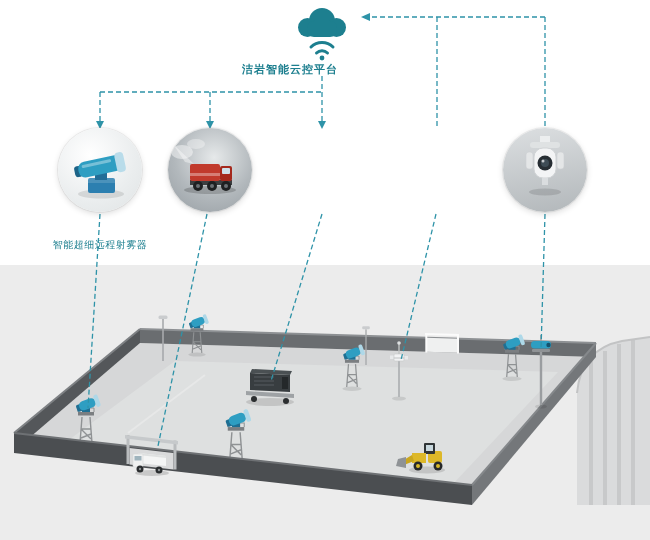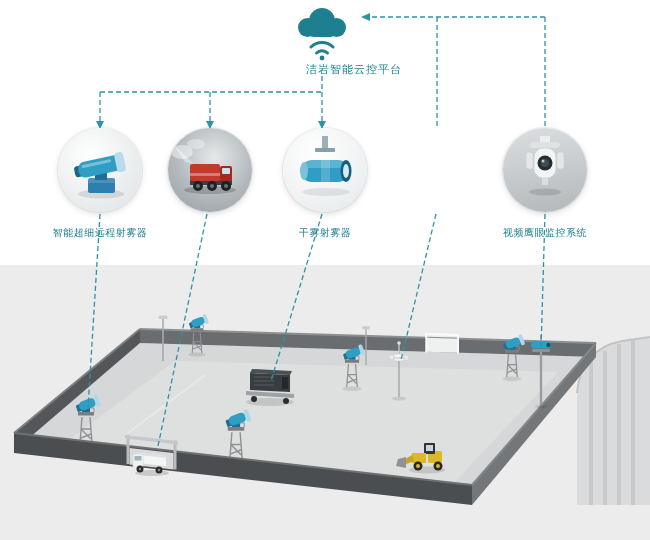--- a/index.html
+++ b/index.html
@@ -7,38 +7,38 @@
   body {
     font-family:"Liberation Sans","DejaVu Sans",sans-serif;
     background:#ffffff; position:relative; overflow:hidden;
   }
   .page { position:relative; width:650px; height:540px; background:#ffffff; overflow:hidden; }
 
   .cloud-wrap { position:absolute; left:285px; top:6px; width:74px; height:58px; z-index:6; }
   .cloud-wrap svg { display:block; width:74px; height:58px; }
 
   .platform-label {
-    position:absolute; left:242px; top:62px; width:160px; text-align:right;
-    font-size:11px; letter-spacing:1px; color:var(--accent,#1d7f8f); z-index:6; font-weight:400;
+    position:absolute; left:242px; top:62px; width:160px; text-align:left;
+    font-size:11px; letter-spacing:1px; color:var(--accent,#1d7f8f); z-index:6; font-weight:700;
   }
 
   .device { position:absolute; top:128px; width:110px; z-index:6; }
   .d1 { left:45px; } .d2 { left:155px; } .d3 { left:270px; } .d4 { left:382px; } .d5 { left:490px; }
   .device-circle {
     width:84px; height:84px; border-radius:50%; margin:0 auto; overflow:hidden; position:relative;
     box-shadow:0 0 0 1px rgba(0,0,0,0.06), 0 2px 6px rgba(0,0,0,0.14);
   }
   .device-circle svg { display:block; width:84px; height:84px; }
   .bg-cannon  { background:radial-gradient(circle at 38% 32%, #ffffff, #eaedee 60%, #dfe3e4); }
   .bg-truck   { background:radial-gradient(circle at 55% 35%, #e6e9ea, #b2b8bc 55%, #959ca1); }
   .bg-sprayer { background:radial-gradient(circle at 40% 30%, #ffffff, #eef1f2 65%, #e2e6e7); }
   .bg-air     { background:linear-gradient(170deg, #f5f7f7, #dde1e2); }
   .bg-cam     { background:linear-gradient(170deg, #dcdfe1, #b2b7ba); }
   .device-label {
-    margin-top:14px; text-align:center; font-size:10px; letter-spacing:0.5px;
+    margin-top:26px; text-align:center; font-size:10px; letter-spacing:0.5px;
     color:var(--accent,#1d7f8f); white-space:nowrap;
   }
 
   .connectors { position:absolute; inset:0; width:650px; height:540px; z-index:5; pointer-events:none; }
   .connector { fill:none; stroke:var(--line,#2e93a8); stroke-width:1.3; stroke-dasharray:5 3; }
   .arrowhead { fill:var(--line,#2e93a8); }
 
   .scene { position:absolute; left:0; top:265px; width:650px; height:275px; z-index:1; }
   .scene svg { display:block; width:650px; height:275px; }
 
@@ -128,54 +128,37 @@
         <circle cx="30" cy="58" r="5" fill="#1e2022"></circle>
           <circle cx="30" cy="58" r="2" fill="#6b7074"></circle>
         <circle cx="44" cy="58" r="5" fill="#1e2022"></circle>
           <circle cx="44" cy="58" r="2" fill="#6b7074"></circle>
         <circle cx="58" cy="58" r="5" fill="#1e2022"></circle>
           <circle cx="58" cy="58" r="2" fill="#6b7074"></circle>
       </svg>
     </div>
   </div>
 
-  <div class="device d3">
-    <div class="device-circle bg-sprayer">
-      <svg viewBox="0 0 84 84">
-        <rect x="39" y="8" width="6" height="13" fill="#9db0b8"></rect>
-        <rect x="32" y="20" width="20" height="4" rx="1" fill="#87a0ab"></rect>
-        <ellipse cx="43" cy="64" rx="24" ry="4" fill="rgba(0,0,0,0.08)"></ellipse>
-        <rect x="18" y="32" width="48" height="22" rx="11" style="fill:var(--cannon-blue,#2e9ec2)"></rect>
-        <rect x="18" y="32" width="48" height="8" rx="4" fill="rgba(255,255,255,0.22)"></rect>
-        <ellipse cx="21" cy="43" rx="4" ry="9" fill="#7cc0dc"></ellipse>
-        <ellipse cx="63" cy="43" rx="5.5" ry="11" fill="#145d83"></ellipse>
-        <ellipse cx="63" cy="43" rx="3" ry="7" fill="#d6eaf2"></ellipse>
-        <rect x="38" y="32" width="9" height="22" fill="rgba(255,255,255,0.18)"></rect>
-      </svg>
-    </div>
-    <div class="device-label">干雾射雾器</div>
-  </div>
 
 
   <div class="device d5">
     <div class="device-circle bg-cam">
       <svg viewBox="0 0 84 84">
         <rect x="37" y="8" width="10" height="6" fill="#eceeef"></rect>
         <rect x="27" y="14" width="30" height="6" rx="3" fill="#dfe2e3"></rect>
         <rect x="23" y="24" width="7" height="17" rx="3" fill="#e4e6e7" stroke="#cfd2d4" stroke-width="0.6"></rect>
         <rect x="54" y="24" width="7" height="17" rx="3" fill="#e4e6e7" stroke="#cfd2d4" stroke-width="0.6"></rect>
         <rect x="31" y="20" width="22" height="30" rx="9" fill="#f3f4f5" stroke="#d0d3d5" stroke-width="1"></rect>
         <circle cx="42" cy="35" r="7.5" fill="#272e33"></circle>
         <circle cx="42" cy="35" r="4" fill="#3e4c55"></circle>
         <circle cx="40" cy="33" r="1.5" fill="rgba(255,255,255,0.7)"></circle>
         <rect x="39" y="50" width="6" height="7" fill="#dadddf"></rect>
         <ellipse cx="42" cy="64" rx="16" ry="3.5" fill="rgba(0,0,0,0.12)"></ellipse>
       </svg>
     </div>
-    <div class="device-label">视频鹰眼监控系统</div>
   </div>
 
   <div class="scene">
     <svg viewBox="0 0 650 275">
       <rect width="650" height="275" style="fill:var(--scene-bg,#ececec)"></rect>
 
       <g>
         <path d="M577,240 L577,128 Q581,84 622,76 L650,72 L650,240 Z" fill="#dadbdc"></path>
         <path d="M591,96 V240 M605,86 V240 M619,79 V240 M633,75 V240" stroke="#c8c9ca" stroke-width="4" fill="none"></path>
         <path d="M577,128 Q581,84 622,76 L650,72" stroke="#c2c3c4" stroke-width="2" fill="none"></path>

